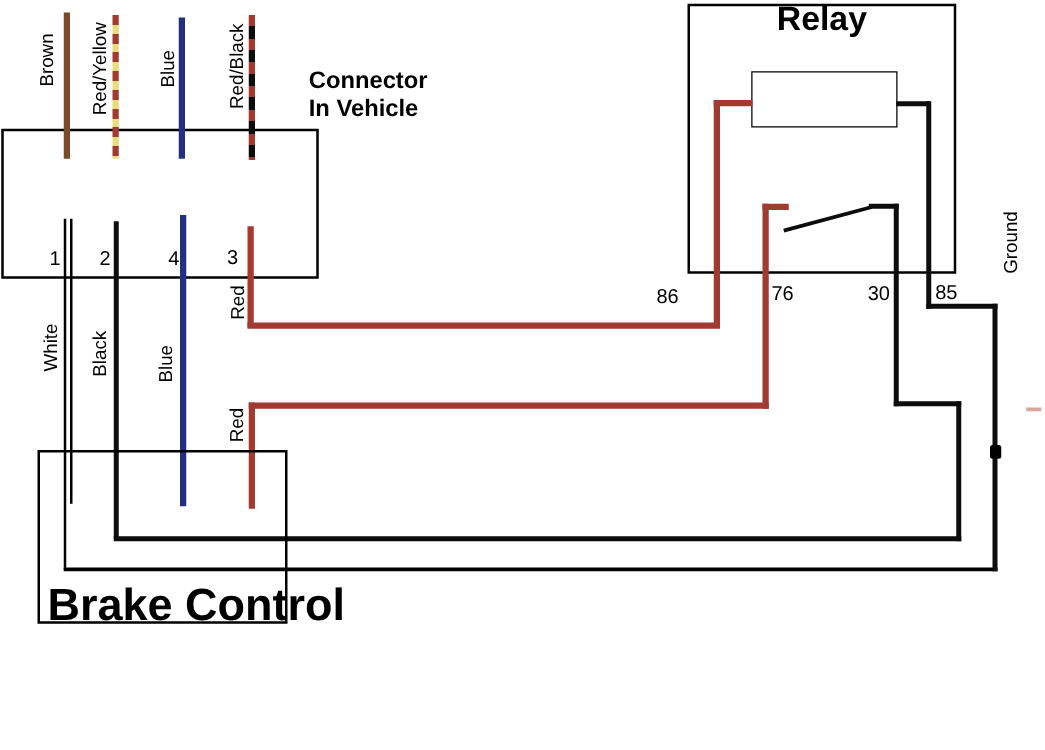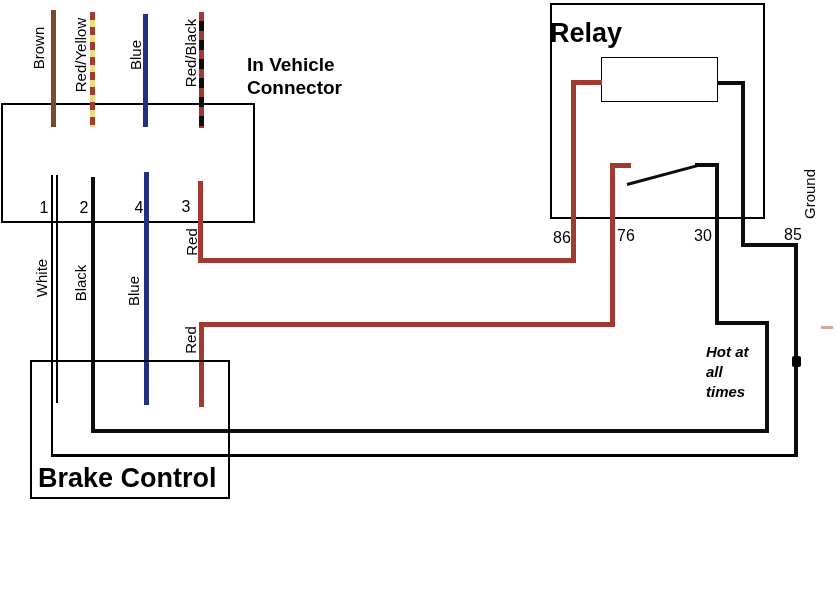--- a/index.html
+++ b/index.html
@@ -41,22 +41,22 @@
   <div class="wire redyellow" style="left:90px;top:12px;width:5px;height:115px;"></div>
   <div class="wire blue" style="left:143px;top:14px;width:5px;height:113px;"></div>
   <div class="wire redblack" style="left:199px;top:12px;width:5px;height:116px;"></div>
 
   <div class="vlabel" style="left:38px;top:48px;">Brown</div>
   <div class="vlabel" style="left:80px;top:55px;">Red/Yellow</div>
   <div class="vlabel" style="left:135px;top:55px;">Blue</div>
   <div class="vlabel" style="left:190px;top:53px;">Red/Black</div>
 
   <div class="title" style="left:247px;top:53px;font-size:19px;line-height:23px;">
+    <div>Connector</div>
     <div>In Vehicle</div>
-    <div>Connector</div>
   </div>
 
   <div class="pin" style="left:44px;top:208px;">1</div>
   <div class="pin" style="left:84px;top:208px;">2</div>
   <div class="pin" style="left:139px;top:208px;">4</div>
   <div class="pin" style="left:186px;top:207px;">3</div>
 
   <div class="wire thin" style="left:51px;top:175px;width:2px;height:281px;"></div>
   <div class="wire thin" style="left:56px;top:175px;width:2px;height:228px;"></div>
   <div class="wire thin" style="left:51px;top:454px;width:747px;height:3px;"></div>
@@ -72,50 +72,45 @@
   <div class="wire red" style="left:199px;top:322px;width:416px;height:5px;"></div>
   <div class="wire red" style="left:199px;top:322px;width:5px;height:85px;"></div>
 
   <div class="vlabel" style="left:41px;top:278px;">White</div>
   <div class="vlabel" style="left:80px;top:283px;">Black</div>
   <div class="vlabel" style="left:133px;top:291px;">Blue</div>
   <div class="vlabel" style="left:191px;top:242px;">Red</div>
   <div class="vlabel" style="left:190px;top:340px;">Red</div>
 
   <div class="box" style="left:550px;top:3px;width:215px;height:216px;"></div>
-  <div class="title" style="left:550px;top:18px;width:215px;text-align:left;font-size:27px;">Relay</div>
+  <div class="title" style="left:550px;top:0;width:215px;text-align:center;font-size:27px;">Relay</div>
   <div class="thinbox" style="left:601px;top:57px;width:117px;height:45px;"></div>
 
   <div class="wire red" style="left:571px;top:80px;width:31px;height:5px;"></div>
   <div class="wire red" style="left:571px;top:80px;width:5px;height:182px;"></div>
 
   <div class="wire black" style="left:717px;top:81px;width:27px;height:4px;"></div>
   <div class="wire black" style="left:741px;top:81px;width:4px;height:166px;"></div>
   <div class="wire black" style="left:741px;top:243px;width:57px;height:4px;"></div>
   <div class="wire black" style="left:794px;top:243px;width:4px;height:214px;"></div>
   <div class="blob" style="left:792px;top:356px;width:9px;height:11px;"></div>
   <div class="artifact" style="left:821px;top:326px;width:12px;height:3px;"></div>
 
   <div class="wire red" style="left:610px;top:163px;width:5px;height:164px;"></div>
   <div class="wire red" style="left:610px;top:163px;width:21px;height:5px;"></div>
   <div class="wire black" style="left:627px;top:183px;width:73px;height:3px;transform:rotate(-15deg);transform-origin:left center;"></div>
   <div class="wire black" style="left:695px;top:163px;width:24px;height:4px;"></div>
   <div class="wire black" style="left:715px;top:163px;width:4px;height:162px;"></div>
   <div class="wire black" style="left:715px;top:321px;width:54px;height:4px;"></div>
   <div class="wire black" style="left:765px;top:321px;width:4px;height:112px;"></div>
 
-  <div class="pin" style="left:562px;top:238px;">86</div>
+  <div class="pin" style="left:534px;top:238px;">86</div>
   <div class="pin" style="left:626px;top:236px;">76</div>
   <div class="pin" style="left:703px;top:236px;text-align:right;">30</div>
-  <div class="pin" style="left:757px;top:235px;margin-left:36px;">85</div>
+  <div class="pin" style="left:757px;top:235px;">85</div>
 
   <div class="vlabel" style="left:809px;top:194px;">Ground</div>
 
-  <div class="hotnote" style="left:706px;top:342px;">
-    <div>Hot at</div>
-    <div>all</div>
-    <div>times</div>
-  </div>
 
   <div class="box" style="left:30px;top:360px;width:200px;height:139px;"></div>
-  <div class="title" style="left:38px;top:463px;font-size:27px;">Brake Control</div>
+  <div class="title" style="left:38px;top:463px;font-size:36px;">Brake Control</div>
 
 </div>
 
 </body></html>

